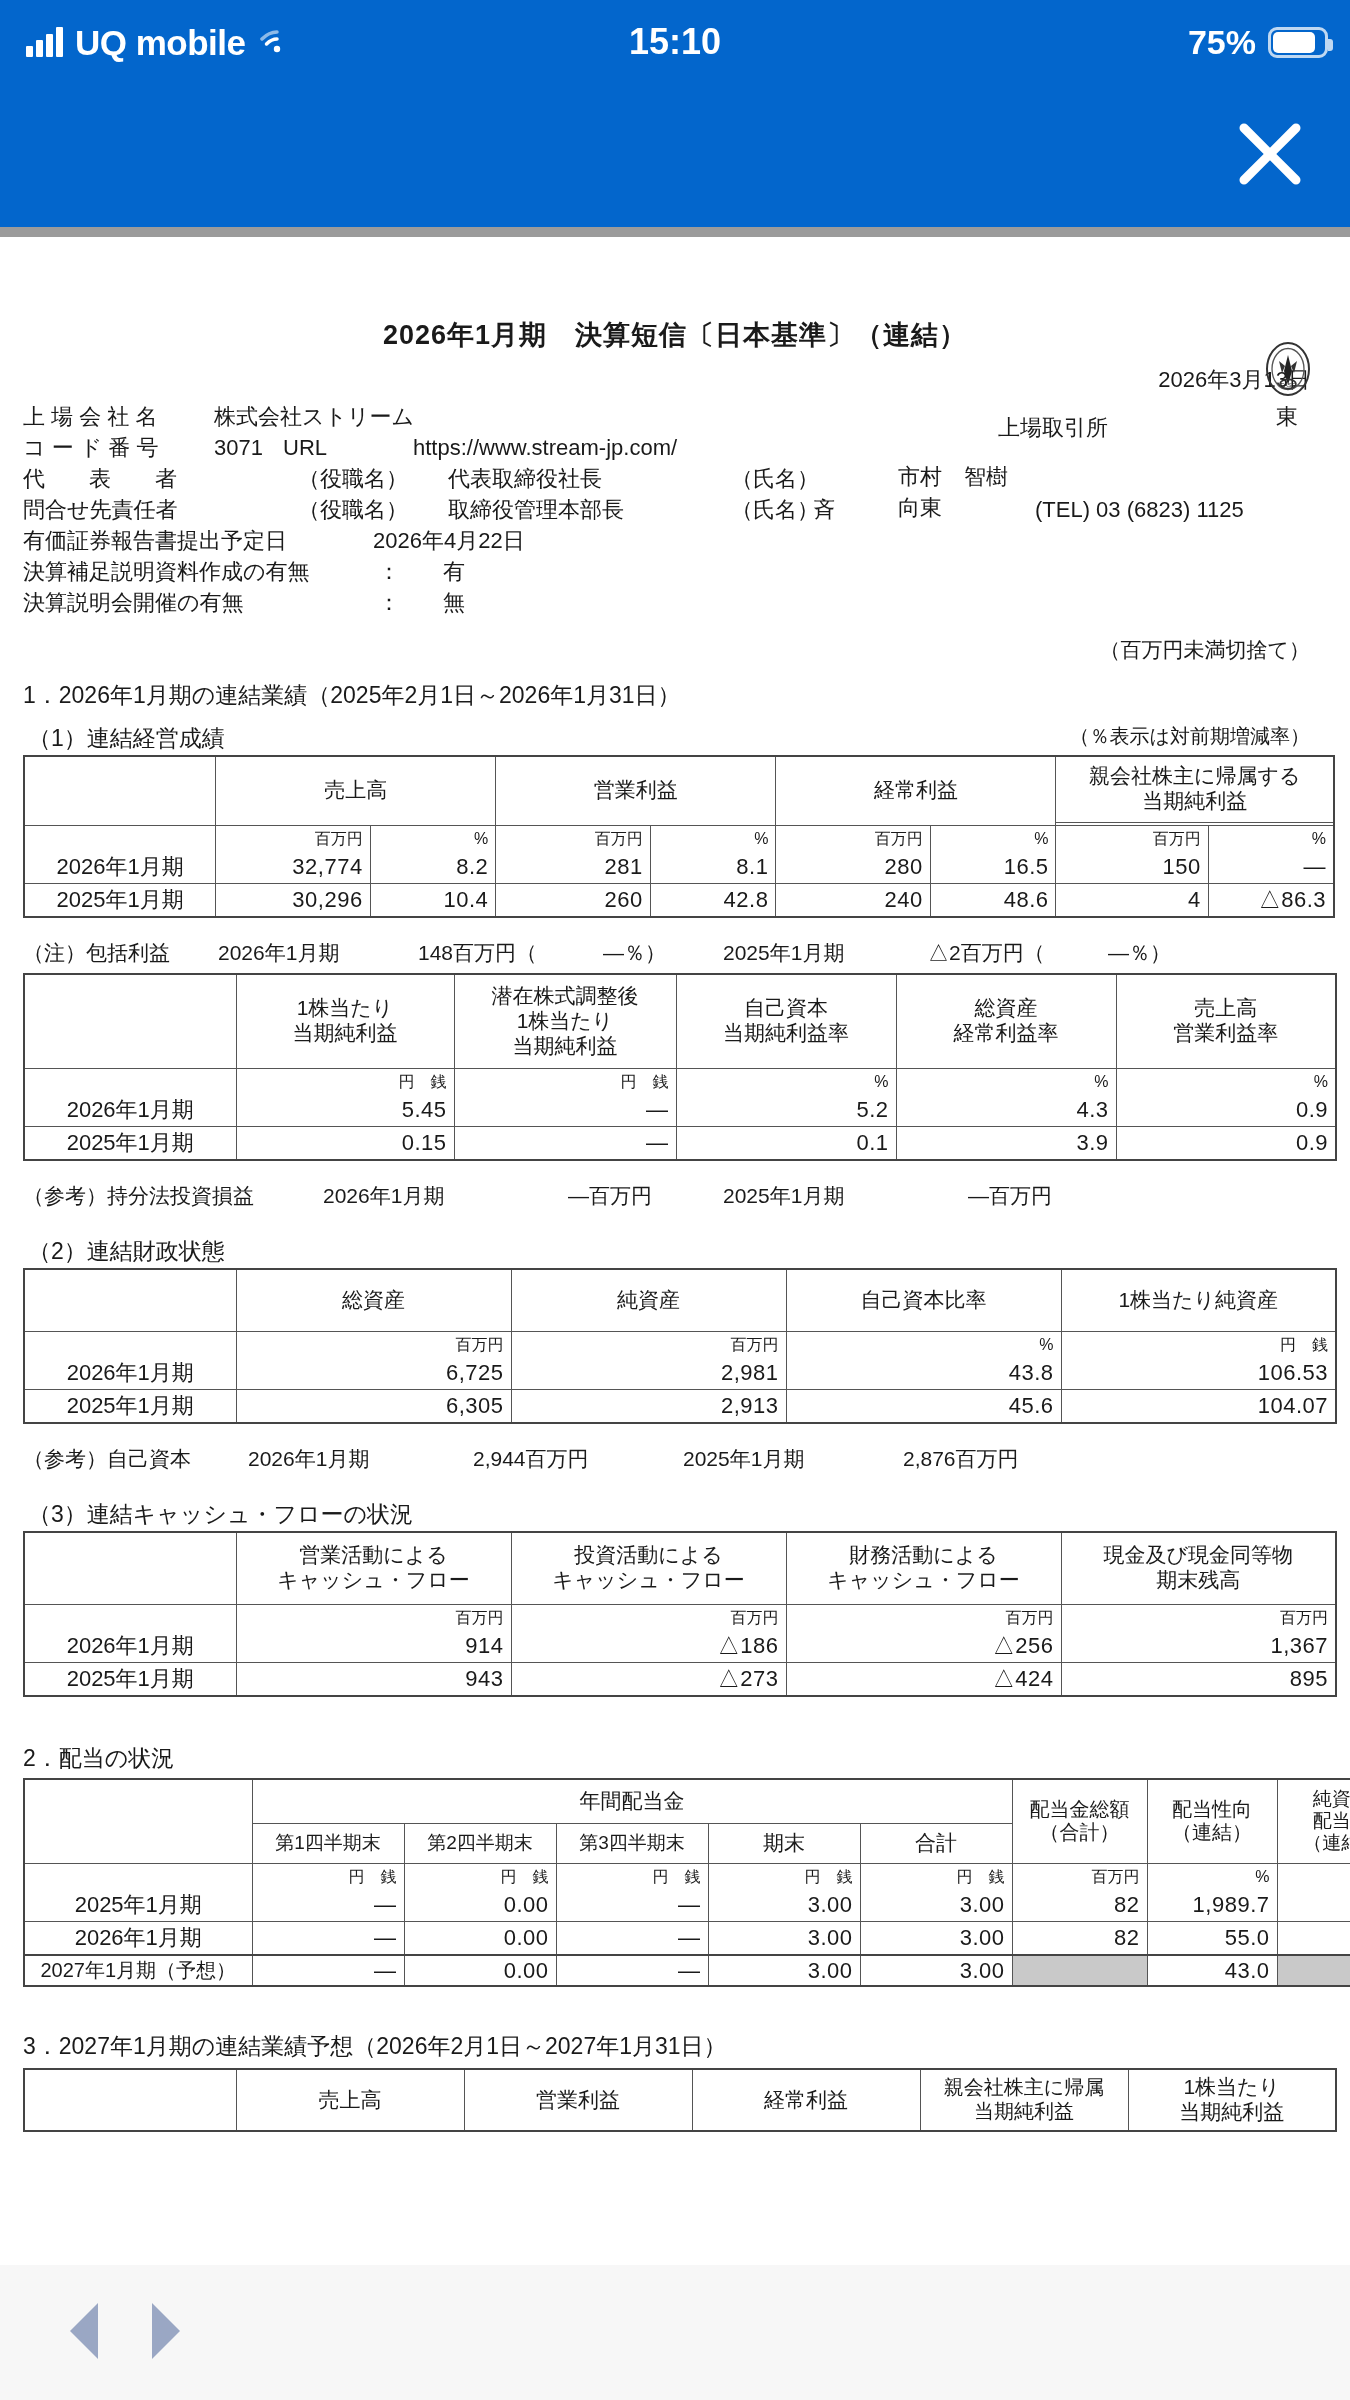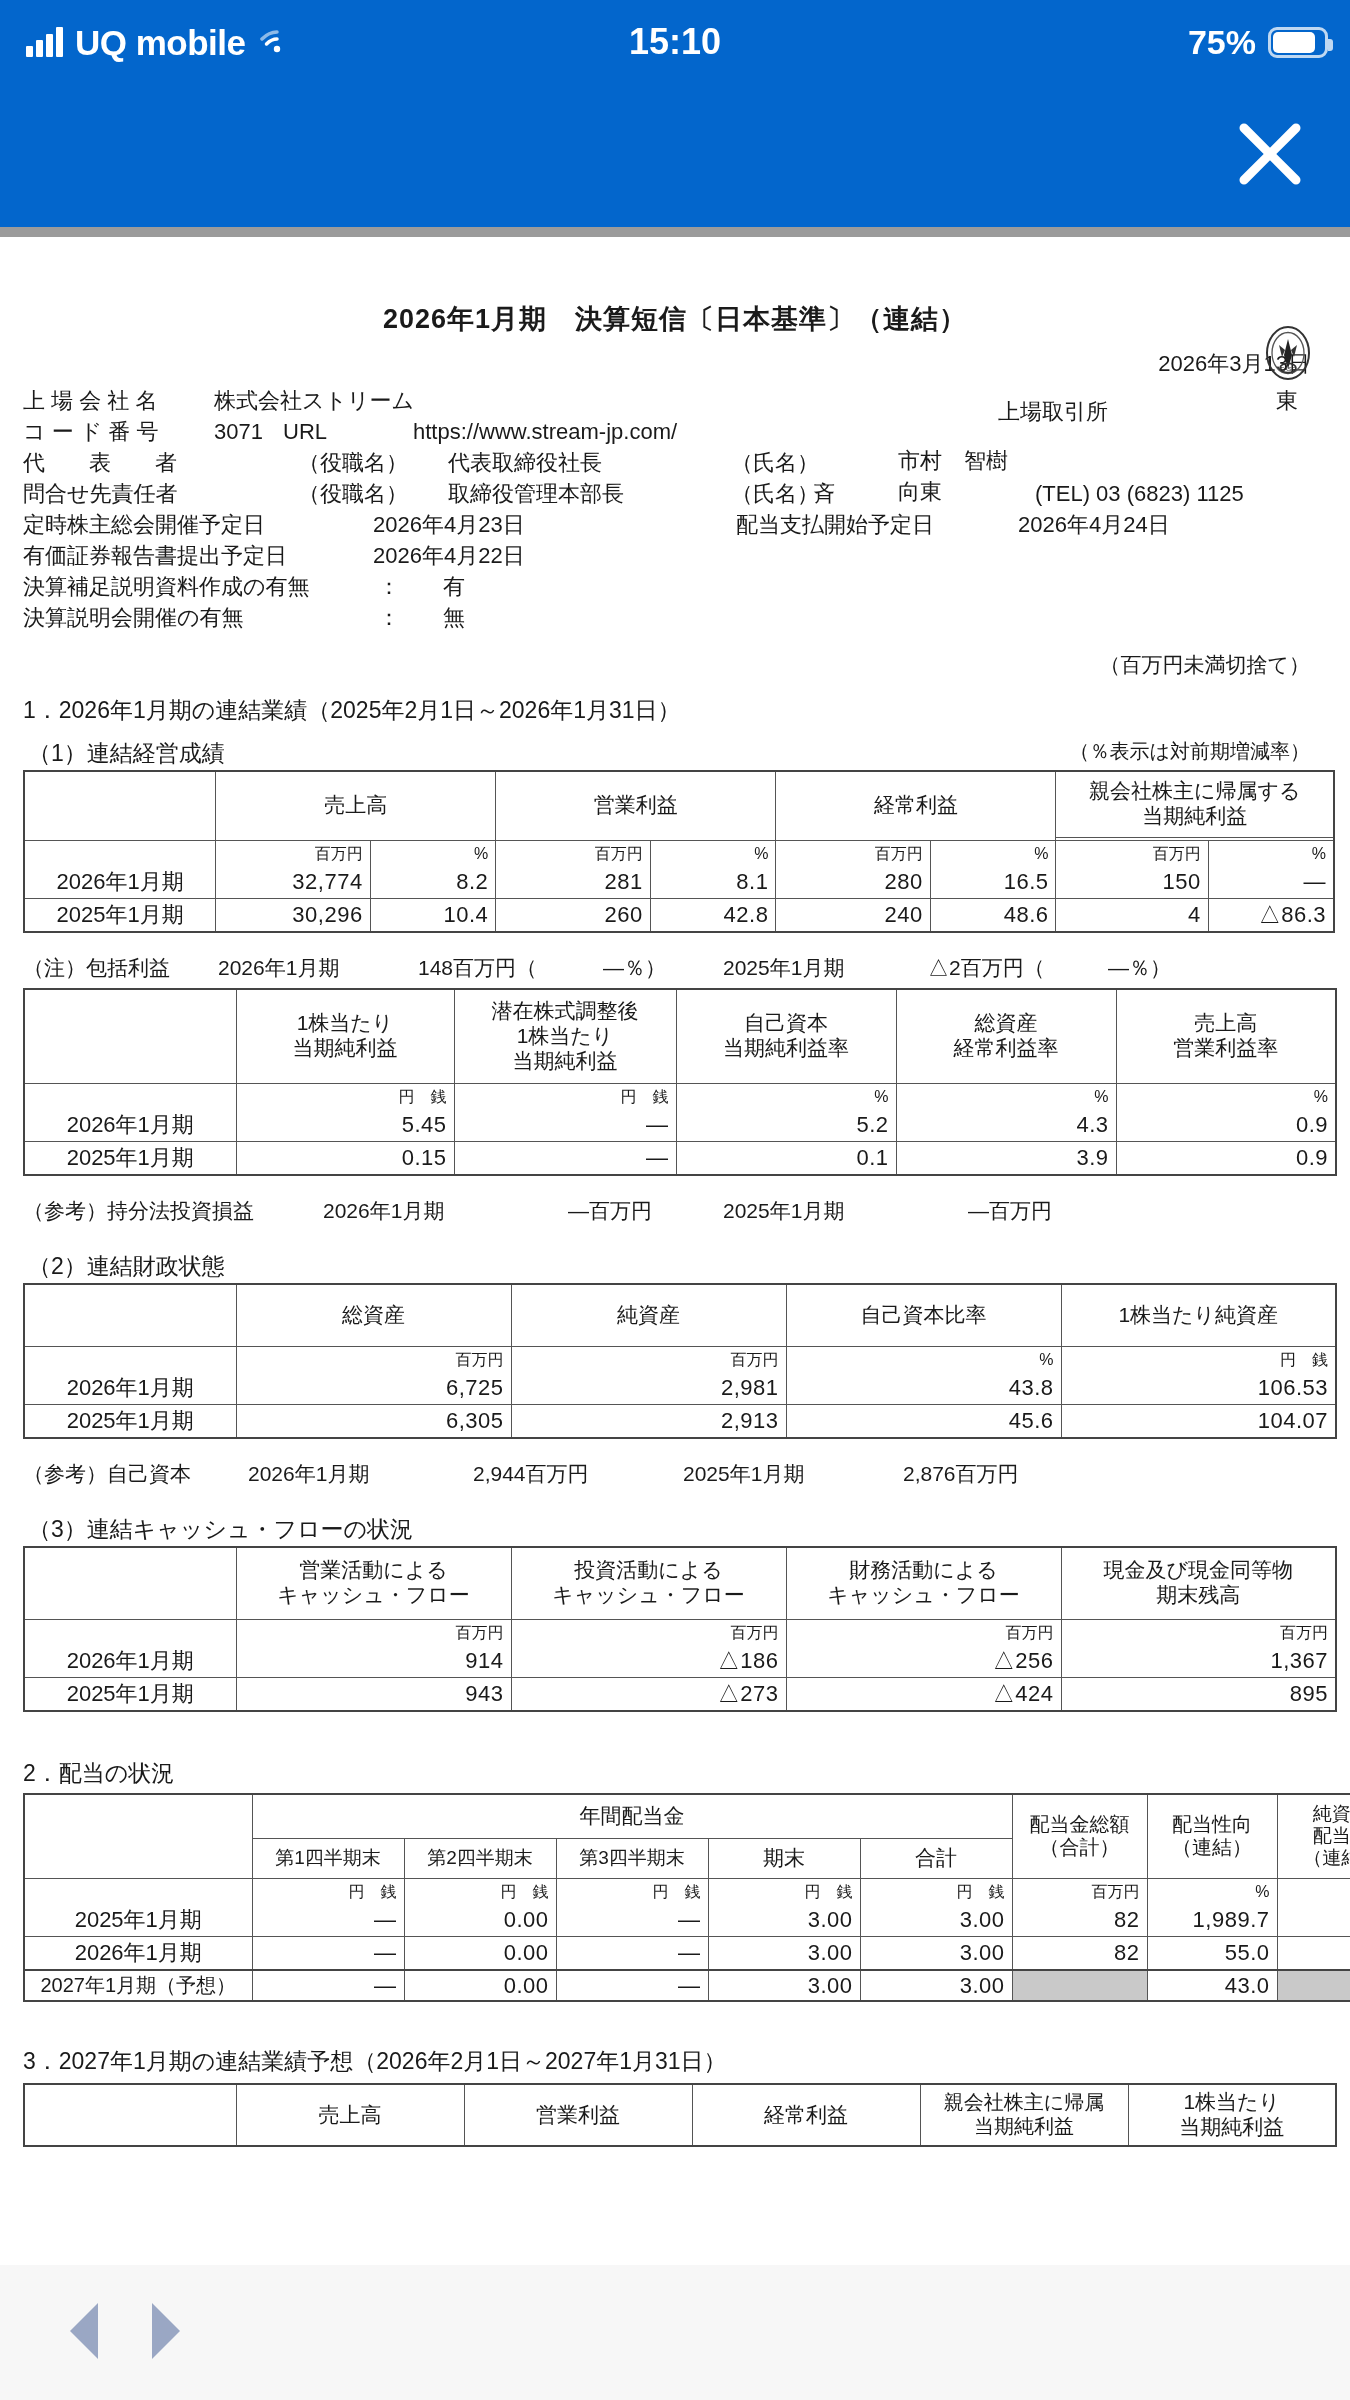--- a/index.html
+++ b/index.html
@@ -126,21 +126,21 @@
     right: 34px;
     top: 24px;
     width: 56px; height: 56px;
   }
 
   .doc-title {
     text-align: center;
     font-size: 27px;
     font-weight: bold;
     letter-spacing: 1px;
-    margin-top: 64px;
+    margin-top: 80px;
     font-family: "Liberation Sans", sans-serif;
   }
   .doc-date {
     text-align: right;
     font-size: 22px;
     margin-top: 12px;
     padding-right: 22px;
     font-family: "Liberation Sans", sans-serif;
   }
 
@@ -356,26 +356,20 @@
     <div class="meta-row">
       <span class="meta-label">問合せ先責任者</span>
       <span class="meta-v2">（役職名）</span>
       <span class="meta-v3">取締役管理本部長</span>
       <span class="meta-c3">（氏名）</span>
       <span class="meta-c4">斉</span>
       <span class="meta-c5">向東</span>
       <span class="meta-c6">(TEL) 03 (6823) 1125</span>
     </div>
     <div class="meta-row">
-      <span class="meta-label">定時株主総会開催予定日</span>
-      <span class="meta-d1">2026年4月23日</span>
-      <span class="meta-d2">配当支払開始予定日</span>
-      <span class="meta-d3">2026年4月24日</span>
-    </div>
-    <div class="meta-row">
       <span class="meta-label">有価証券報告書提出予定日</span>
       <span class="meta-e1">2026年4月22日</span>
     </div>
     <div class="meta-row">
       <span class="meta-label">決算補足説明資料作成の有無</span>
       <span class="meta-f1">：</span>
       <span class="meta-f2">有</span>
     </div>
     <div class="meta-row">
       <span class="meta-label">決算説明会開催の有無</span>

